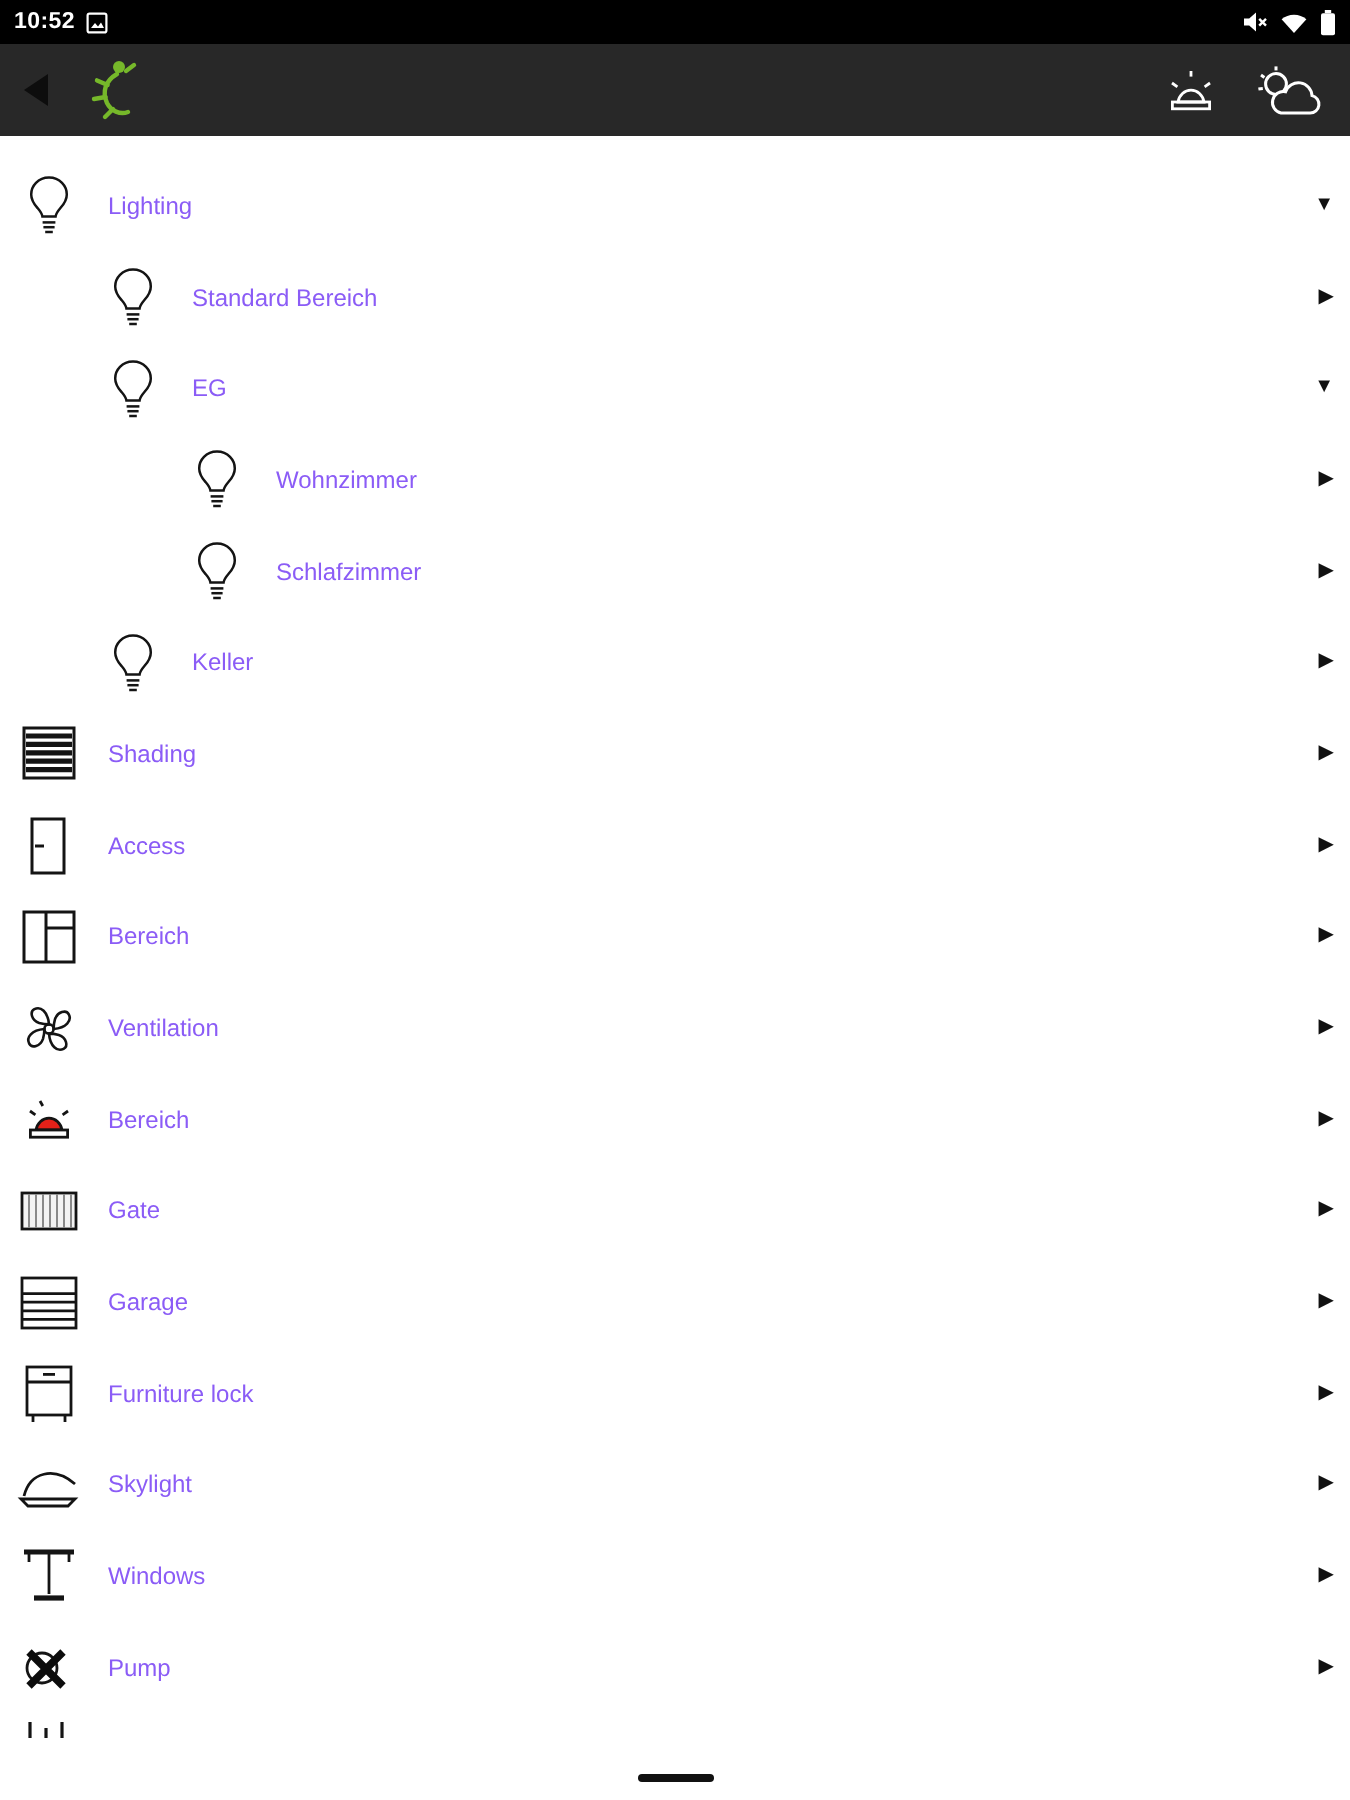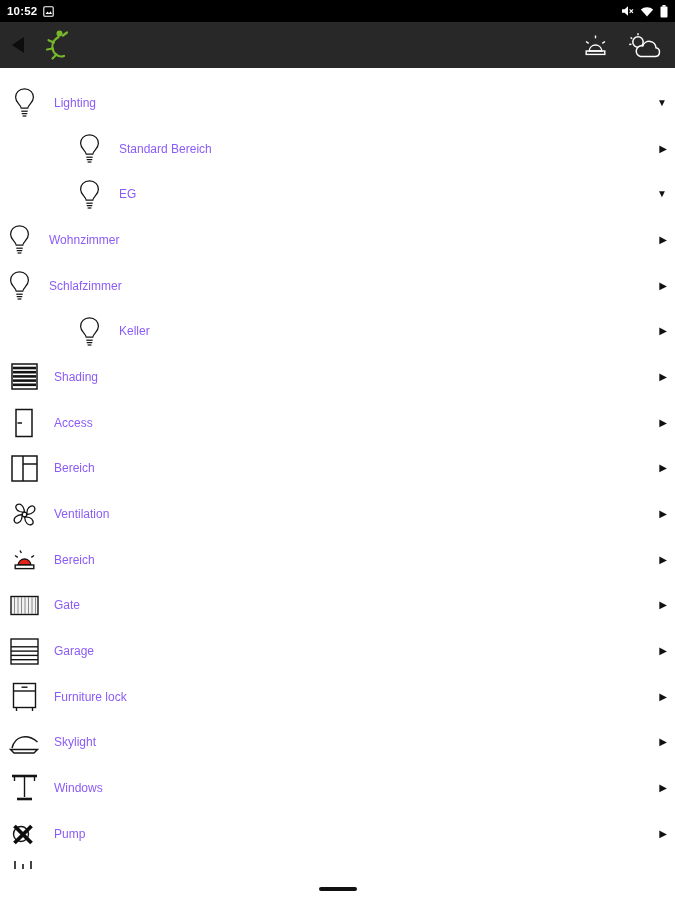--- a/index.html
+++ b/index.html
@@ -32,22 +32,22 @@
   .appbar-right { margin-left:auto; display:flex; align-items:center; gap:18px; z-index:2; }
   .appbar-right > div { cursor:pointer; }
   
   .tree { padding-top:12px; }
   .row {
     height:45.7px; display:flex; align-items:center; position:relative;
     padding-right:30px; cursor:pointer; background:#fff;
   }
   .row .icon { width:38px; display:flex; align-items:center; justify-content:center; }
   .lvl0 { padding-left:5px; }
-  .lvl1 { padding-left:70px; }
-  .lvl2 { }
+  .lvl1 { padding-left:47px; }
+  .lvl2 { padding-left:89px; }
   .row .label { font-size:12px; color:#8b5cf6; margin-left:11px; white-space:nowrap; }
   .chevron {
     position:absolute; right:8px; top:50%; transform:translateY(-50%);
     font-size:10px; color:#111; cursor:pointer; line-height:1;
   }
   .partial { padding-left:12px; height:14px; overflow:hidden; }
   
   .pill {
     position:absolute; bottom:9px; left:50%; transform:translateX(-50%);
     width:38px; height:4.5px; background:#111; border-radius:2.5px; cursor:pointer;

